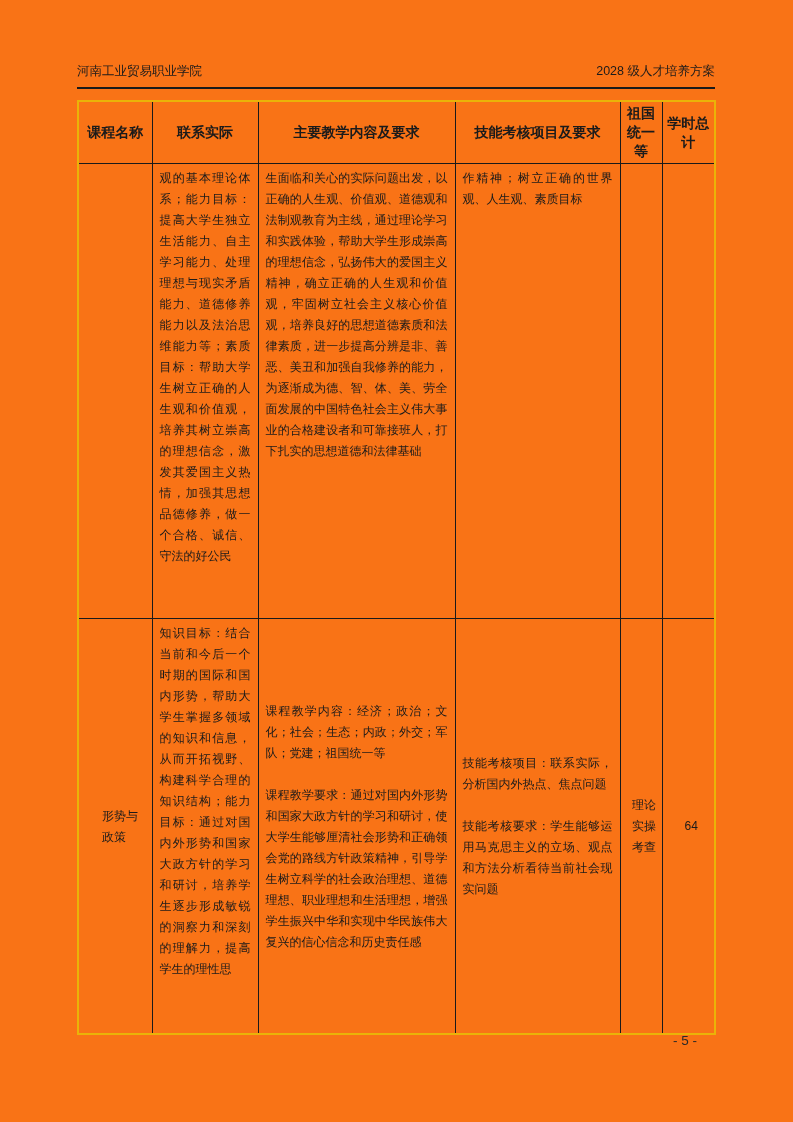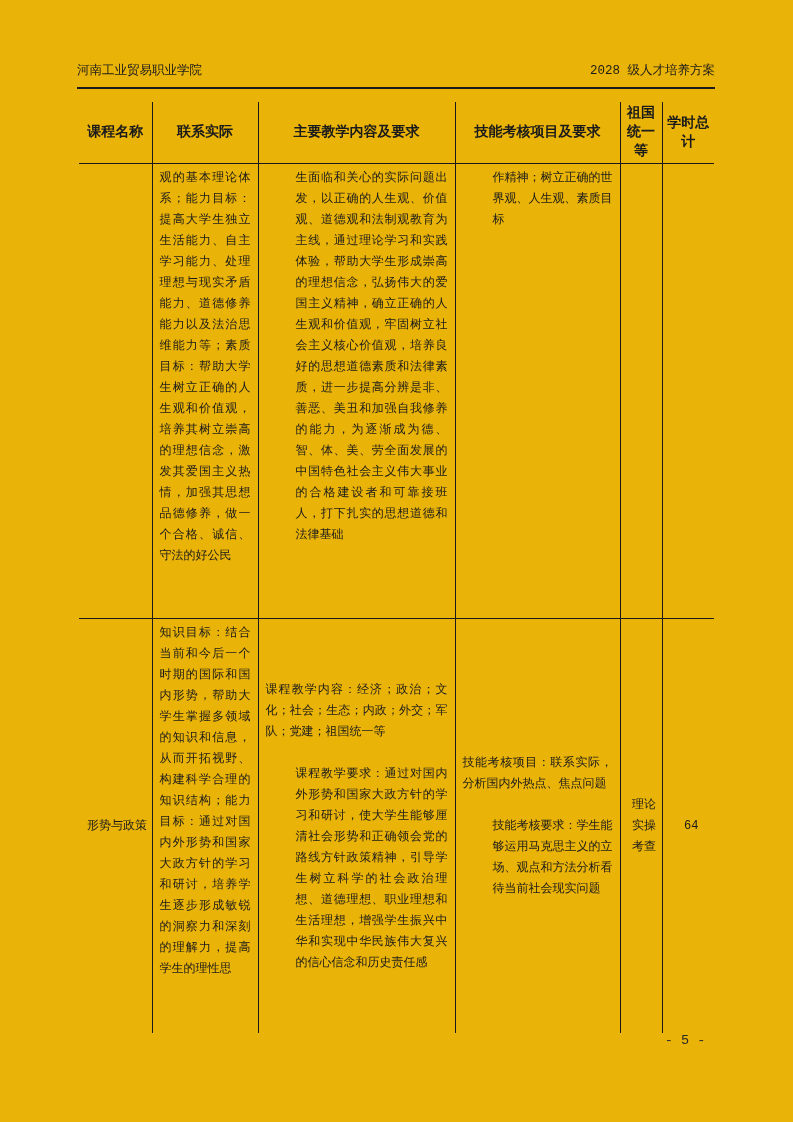--- a/index.html
+++ b/index.html
@@ -1,22 +1,22 @@
 <!DOCTYPE html>
 <html><head>
 <meta charset="utf-8">
 <style>
   * { box-sizing: border-box; }
   html, body { margin: 0; padding: 0; background: #ffffff; }
   .page {
     position: relative;
     width: 793px;
     height: 1122px;
-    background: #eab308;
-    font-family: Liberation Mono, monospace;
+    background: #f97316;
+    font-family: Liberation Sans, sans-serif;
     color: #1b1b1b;
     overflow: hidden;
   }
   .doc-header {
     position: absolute;
     top: 62px;
     left: 77px;
     width: 638px;
     display: flex;
     justify-content: space-between;
@@ -53,24 +53,24 @@
     line-height: 21px;
     padding: 4px 7px 2px 7px;
     text-align: justify;
     vertical-align: top;
     word-break: break-all;
   }
   tr.body-row-1 td { height: 455px; }
   tr.body-row-2 td { height: 415px; border-top: 1.5px solid #1a1a1a; }
   td.v-mid { vertical-align: middle; }
   td.center { text-align: center; }
-  td.course-name-cell { text-align: left; padding-left: 8px; padding-right: 4px; }
+  td.course-name-cell { text-align: left; padding-left: 23px; padding-right: 4px; }
   td.method-cell, td.hours-cell { padding-left: 8px; padding-right: 2px; }
   .para { margin: 0 0 21px 0; }
-  .para:last-child { margin-bottom: 0; margin-left: 30px; }
+  .para:last-child { margin-bottom: 0; }
   .page-number {
     position: absolute;
     top: 1032px;
     left: 645px;
     width: 80px;
     text-align: center;
     font-size: 13.5px;
     line-height: 18px;
     color: #2a2a2a;
   }

